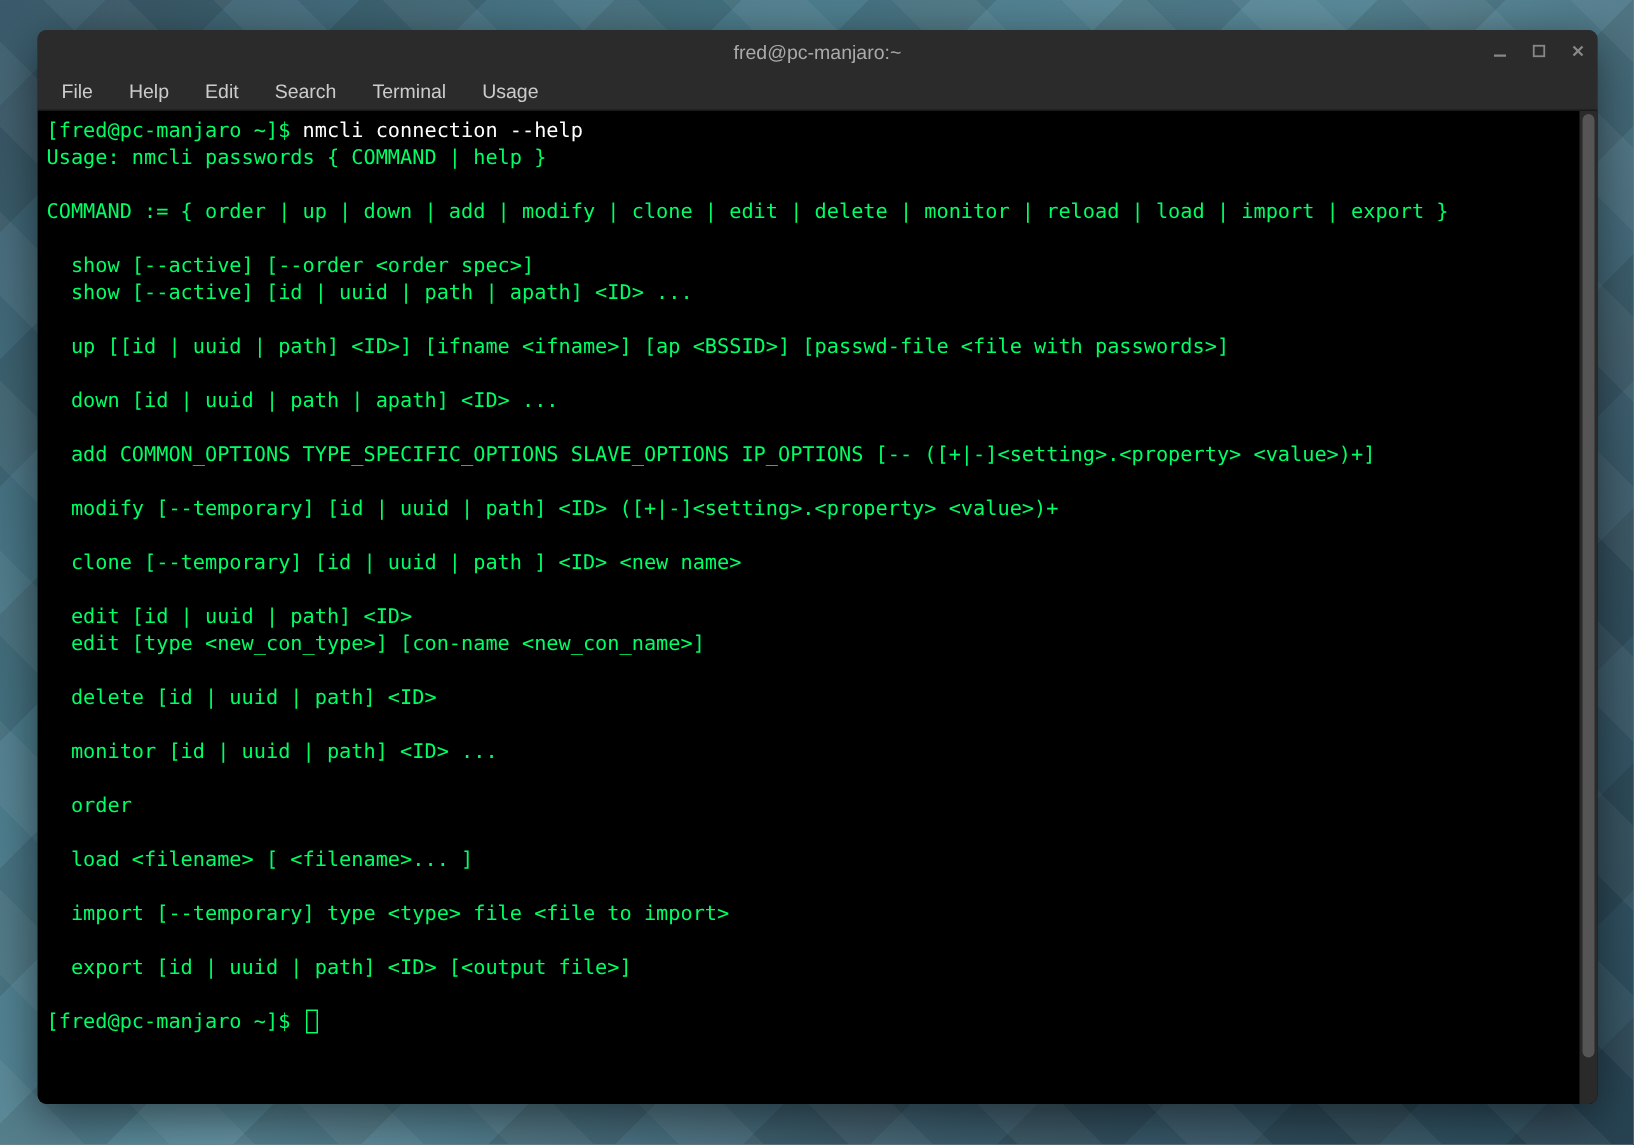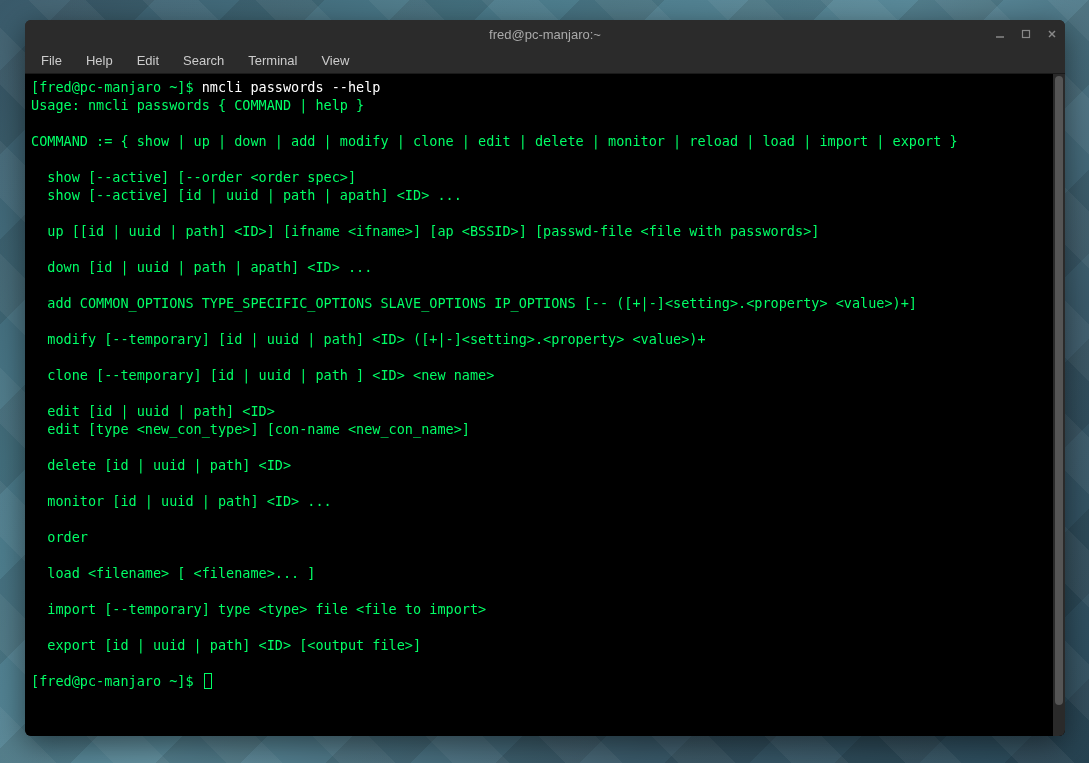--- a/index.html
+++ b/index.html
@@ -141,27 +141,27 @@
       </div>
     </div>
   </div>
 
   <div class="menubar">
     <div class="menu-item">File</div>
     <div class="menu-item">Help</div>
     <div class="menu-item">Edit</div>
     <div class="menu-item">Search</div>
     <div class="menu-item">Terminal</div>
-    <div class="menu-item">View</div>
+    <div class="menu-item">Usage</div>
   </div>
 
-  <div class="terminal"><span><span>[fred@pc-manjaro ~]$ </span><span class="prompt-white">nmcli passwords --help</span></span>
+  <div class="terminal"><span><span>[fred@pc-manjaro ~]$ </span><span class="prompt-white">nmcli connection --help</span></span>
 <span>Usage: nmcli passwords { COMMAND | help }</span>
 <span></span>
-<span>COMMAND := { show | up | down | add | modify | clone | edit | delete | monitor | reload | load | import | export }</span>
+<span>COMMAND := { order | up | down | add | modify | clone | edit | delete | monitor | reload | load | import | export }</span>
 <span></span>
 <span>  show [--active] [--order &lt;order spec&gt;]</span>
 <span>  show [--active] [id | uuid | path | apath] &lt;ID&gt; ...</span>
 <span></span>
 <span>  up [[id | uuid | path] &lt;ID&gt;] [ifname &lt;ifname&gt;] [ap &lt;BSSID&gt;] [passwd-file &lt;file with passwords&gt;]</span>
 <span></span>
 <span>  down [id | uuid | path | apath] &lt;ID&gt; ...</span>
 <span></span>
 <span>  add COMMON_OPTIONS TYPE_SPECIFIC_OPTIONS SLAVE_OPTIONS IP_OPTIONS [-- ([+|-]&lt;setting&gt;.&lt;property&gt; &lt;value&gt;)+]</span>
 <span></span>

